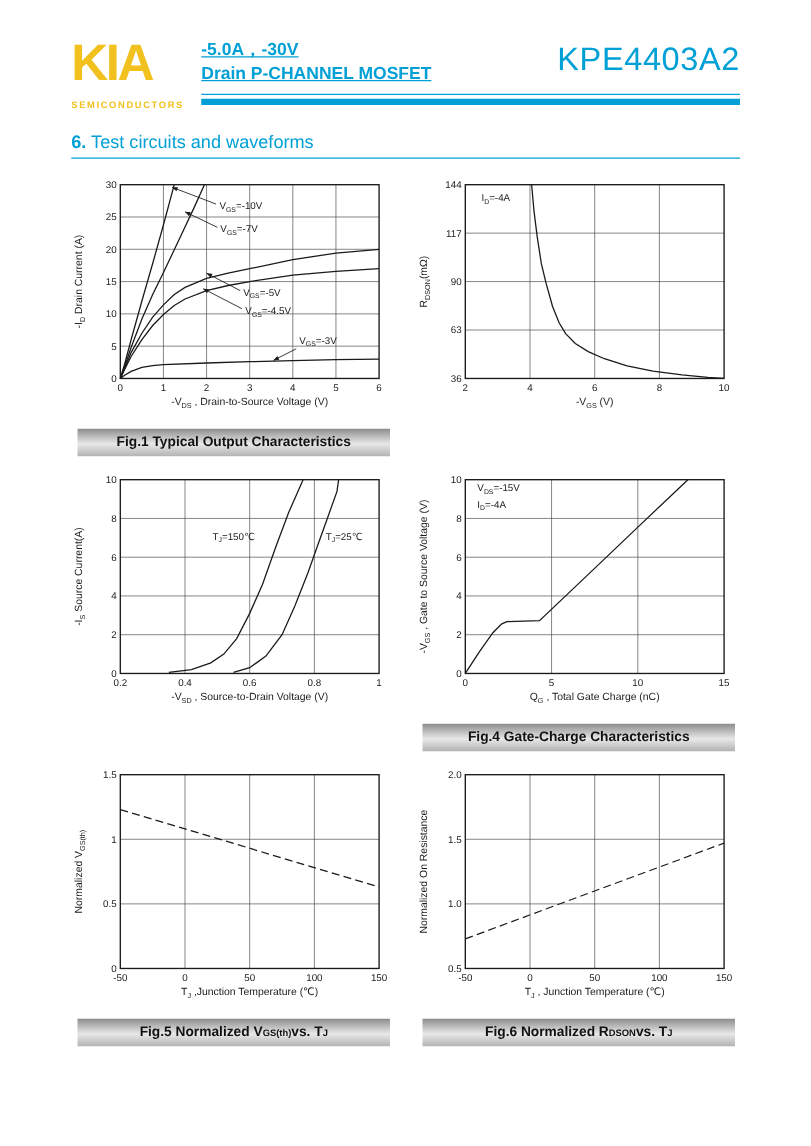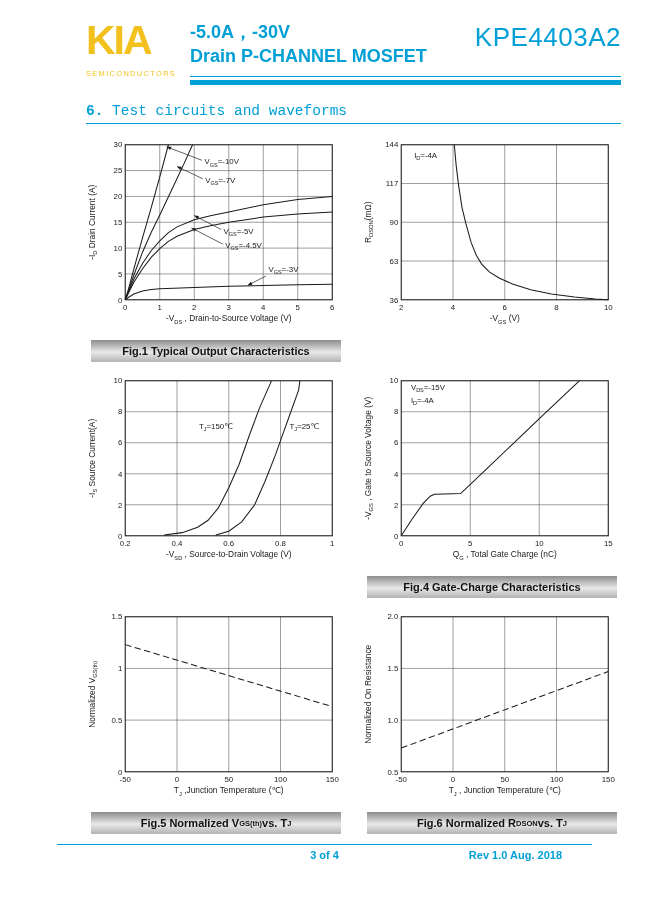--- a/index.html
+++ b/index.html
@@ -1,34 +1,34 @@
 <!DOCTYPE html>
 <html style="--cyan: #00a0d6; --yellow: #f2c11e;"><head>
 <meta charset="utf-8">
 <style>
   html,body{margin:0;padding:0;background:#e8e8e8;}
   .page{position:relative;width:649px;height:917px;background:#ffffff;margin:0 auto;
         font-family:"Liberation Sans","DejaVu Sans",sans-serif;overflow:hidden;color:#1a1a1a;}
-  .content{position:absolute;left:57px;top:20px;width:535px;margin-left:29px;}
+  .content{position:absolute;left:57px;top:30px;width:535px;}
 
   
   header{display:flex;align-items:flex-start;}
   .logo-block{width:92px;flex:0 0 92px;}
   .logo{font-size:41px;font-weight:bold;color:var(--yellow);letter-spacing:-2px;line-height:1;}
-  .logo-sub{font-size:7.5px;font-weight:normal;color:var(--yellow);letter-spacing:1.3px;margin-top:8px;white-space:nowrap;}
+  .logo-sub{font-size:7.5px;font-weight:bold;color:var(--yellow);letter-spacing:1.3px;margin-top:8px;white-space:nowrap;}
   .head-right{flex:1;margin-left:12px;}
   .head-row{display:flex;justify-content:space-between;align-items:flex-start;}
-  .spec{color:var(--cyan);font-weight:bold;font-size:18px;line-height:1.35;}
+  .spec{color:var(--cyan);font-weight:bold;font-size:14px;line-height:1.35;text-decoration:underline;}
   .part{color:var(--cyan);font-size:26px;font-weight:normal;letter-spacing:.5px;margin-top:4px;line-height:1;}
   .rule-thin{height:1.5px;background:var(--cyan);margin-top:7px;}
   .rule-thick{height:5px;background:var(--cyan);margin-top:3px;}
 
   
   .section{margin:18px 0 0 0;padding-bottom:4px;border-bottom:1.5px solid var(--cyan);
-           font-size:14.5px;color:var(--cyan);font-weight:normal;font-family:Liberation Mono, monospace;}
+           font-size:14.5px;color:var(--cyan);font-weight:normal;}
   .section .sec-num{font-weight:bold;}
 
   
   .grid{margin-top:12px;display:grid;grid-template-columns:1fr 1fr;column-gap:16px;row-gap:10px;}
   figure{margin:0;display:flex;flex-direction:column;align-items:center;}
   svg.chart{width:260px;height:200px;display:block;}
   svg text{font-family:"Liberation Sans","DejaVu Sans",sans-serif;}
   .cap{width:250px;height:22px;margin-top:4px;
        background:linear-gradient(180deg,#8d8d8d 0%,#e8e8e8 55%,#b3b3b3 100%);
        display:flex;align-items:center;justify-content:center;
@@ -242,17 +242,13 @@
             <text x="37" y="9.8" text-anchor="end" font-size="8" fill="#1a1a1a">2.0</text>
             <text x="145.5" y="187" text-anchor="middle" font-size="8.5" fill="#1a1a1a"><tspan font-size="8.5">T</tspan><tspan dy="2.2" font-size="5.9">J</tspan><tspan dy="-2.2" font-size="8.5"> , Junction Temperature (℃)</tspan></text>
             <text transform="translate(9 86) rotate(-90)" text-anchor="middle" font-size="8.5" fill="#1a1a1a"><tspan font-size="8.5">Normalized On Resistance</tspan></text>
             <path d="M40.0 140.8 L251.0 62.8" fill="none" stroke="#1a1a1a" stroke-width="1.05" stroke-dasharray="6.5 3.5"></path>
           </svg>
         <figcaption class="cap">Fig.6 Normalized R<sub>DSON</sub> vs. T<sub>J</sub></figcaption>
       </figure>
     </main>
   </div>
 
-  <div class="footer">
-    <span class="pageno">3 of 4</span>
-    <span class="rev">Rev 1.0 Aug. 2018</span>
-  </div>
 </div>
 
 </body></html>

